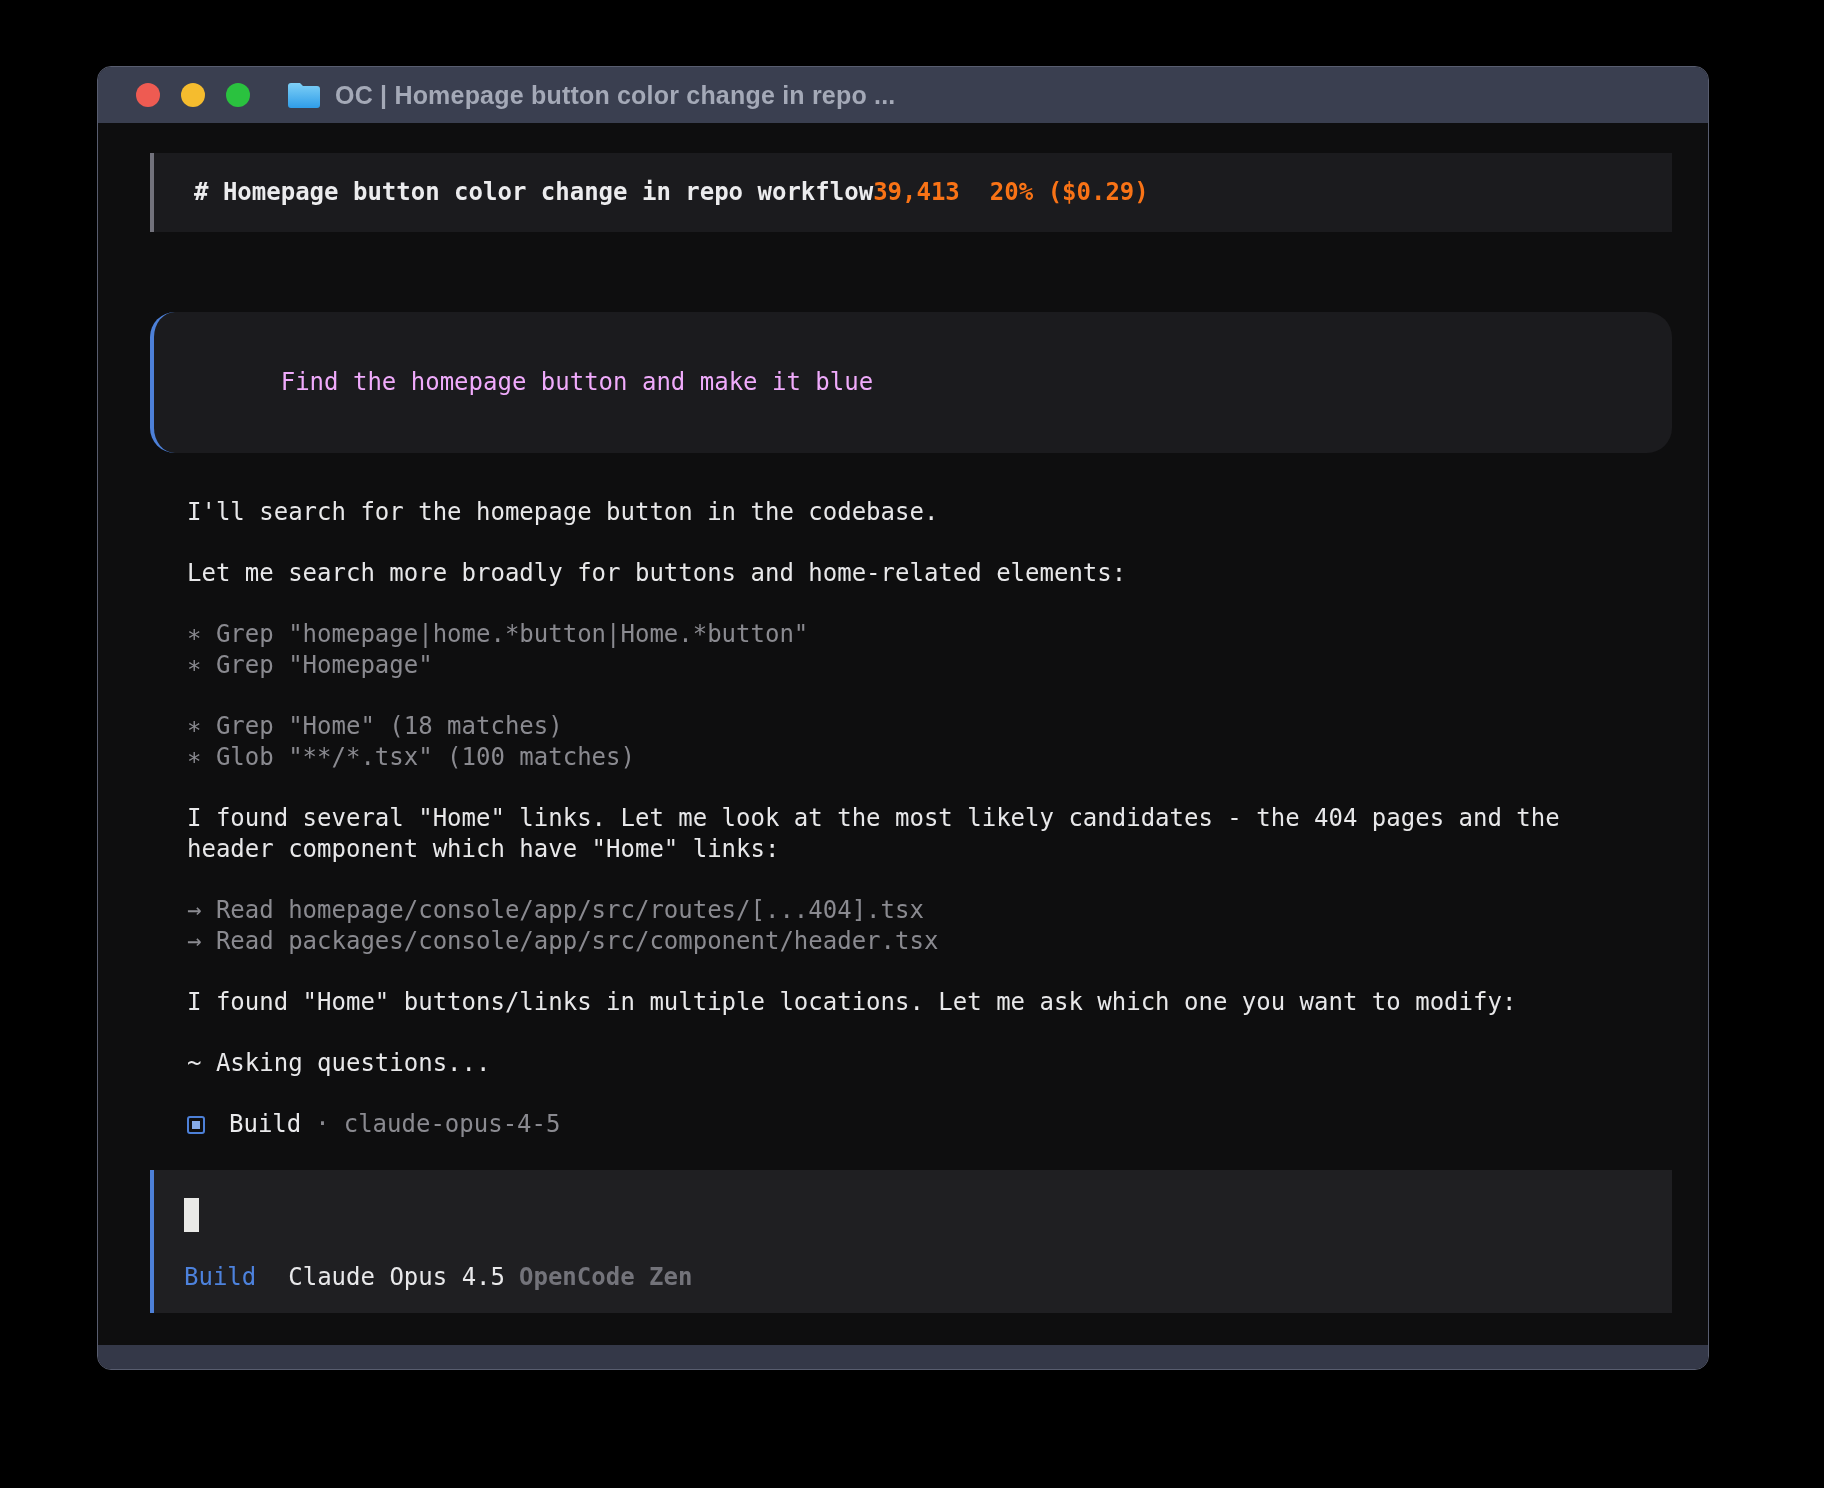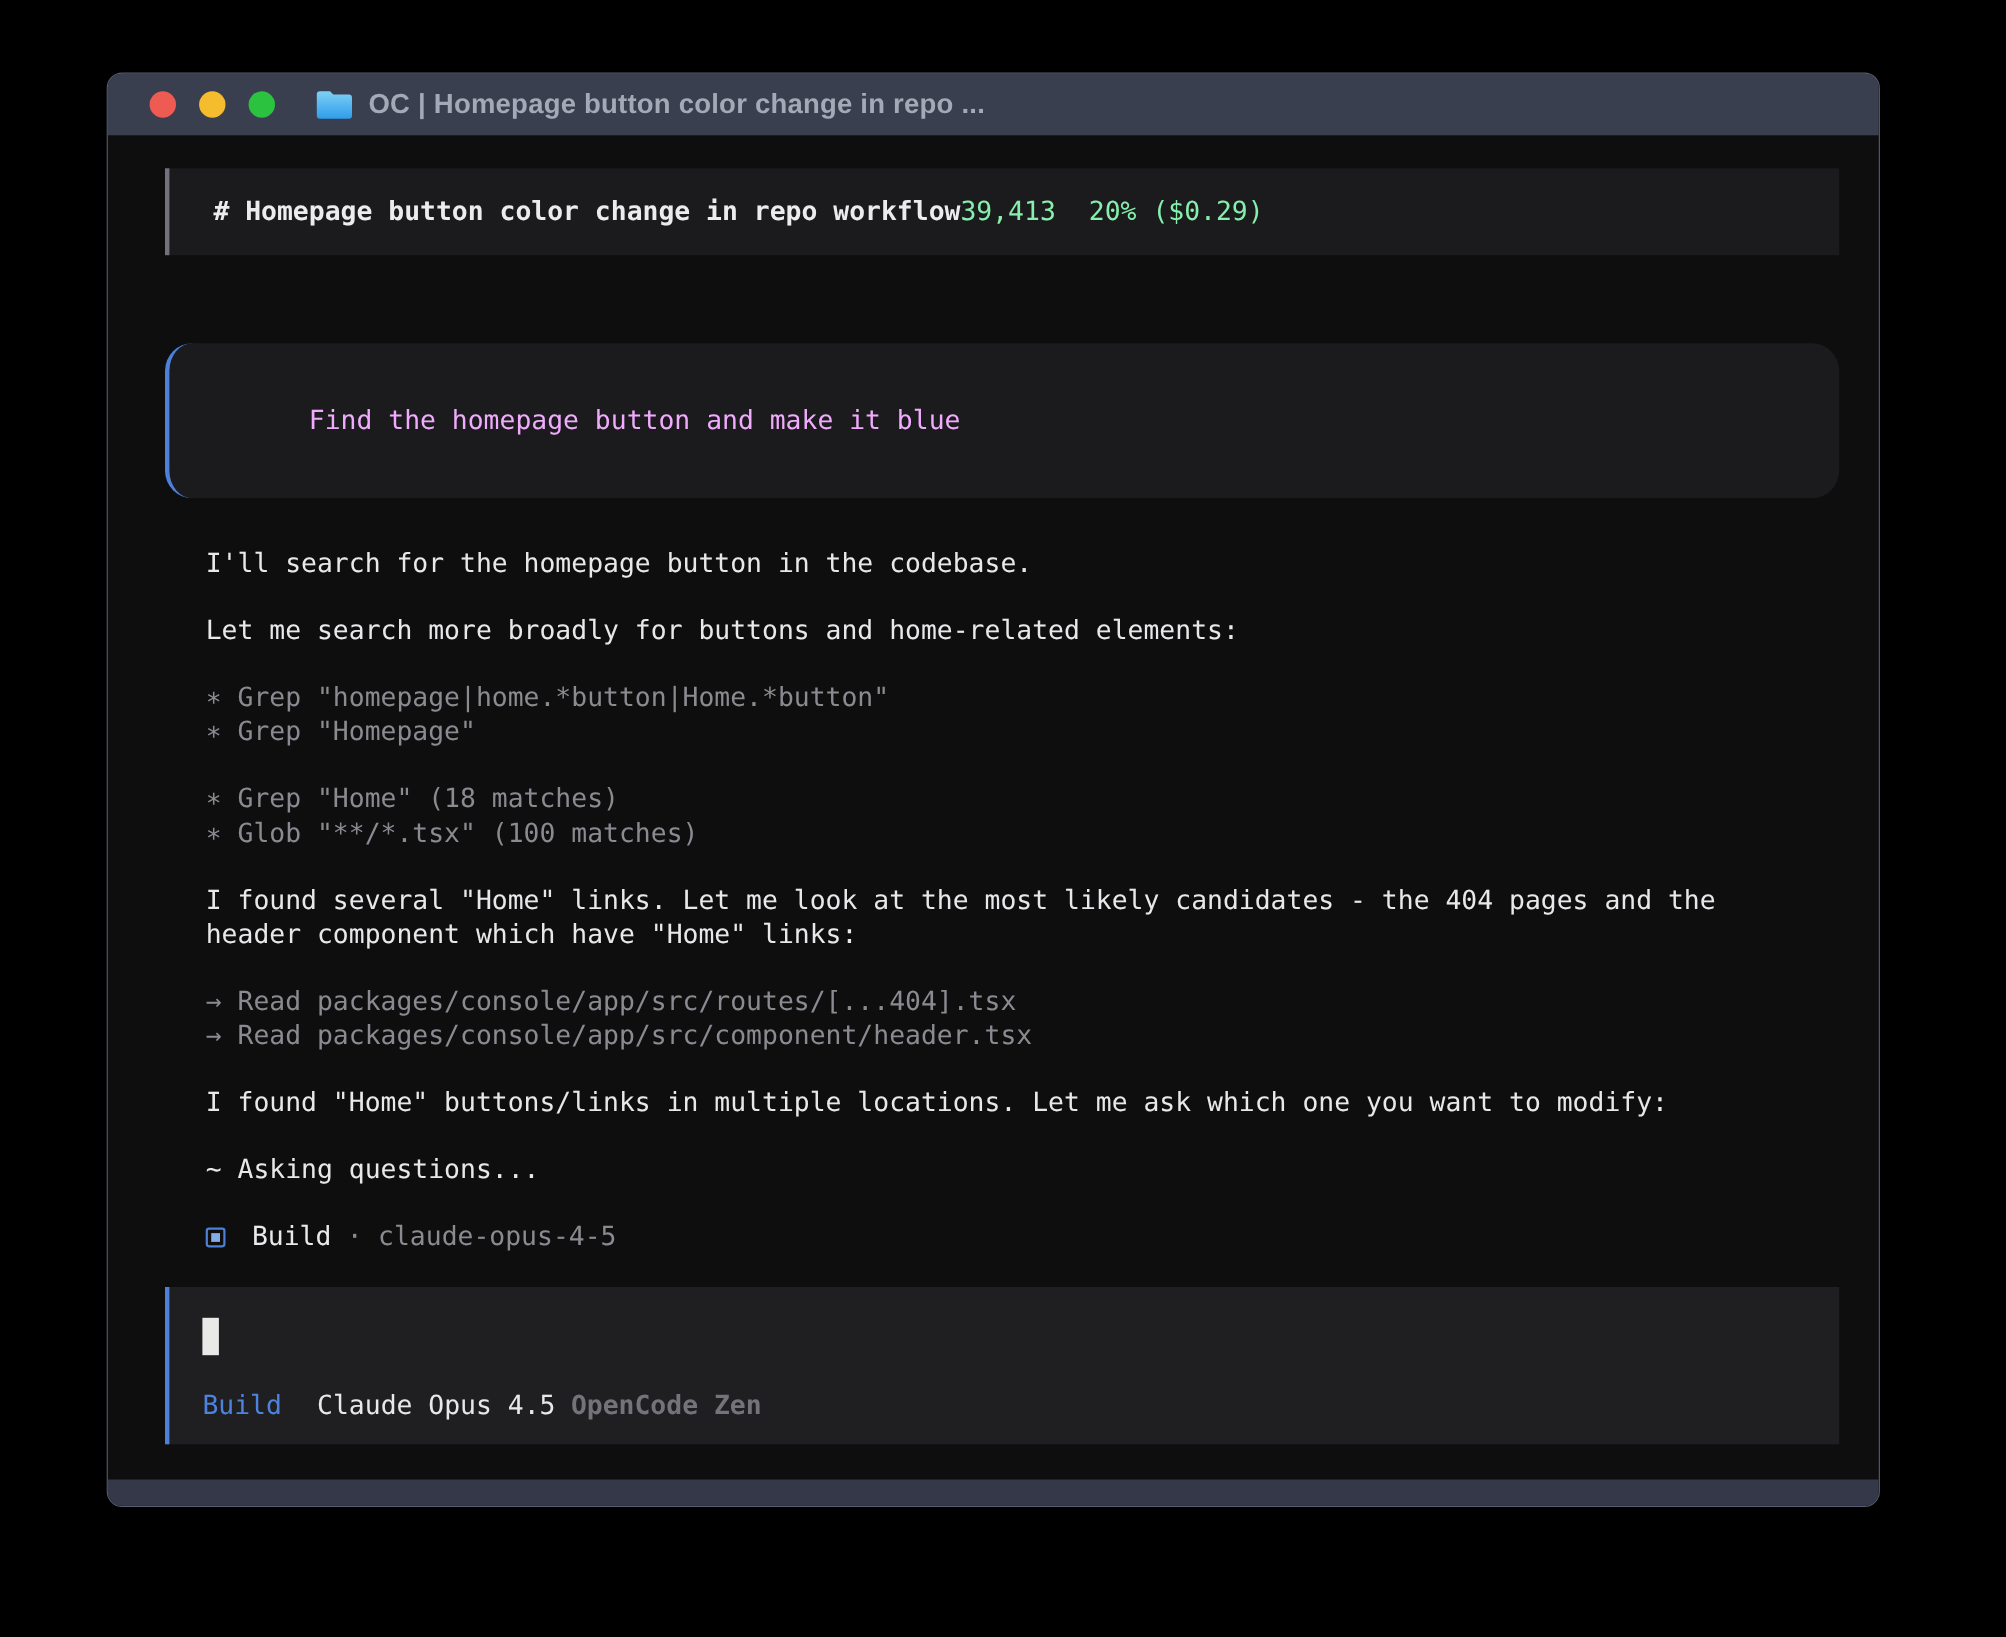--- a/index.html
+++ b/index.html
@@ -34,21 +34,21 @@
     font-size:24px; line-height:31px; color:#e8e8ea;
   }
   .block {
     background:#1b1b1e; margin:0 36px 0 52px; padding:24px 20px 24px 40px;
   }
   .header-block {
     margin-top:30px; border-left:4px solid #72727c;
     display:flex; align-items:center;
   }
   .hdr-title { font-weight:700; color:#ececee; white-space:pre; }
-  .hdr-stats { display:flex; gap:30px; color:#86efac; padding-right:20px; white-space:pre; }
+  .hdr-stats { display:flex; gap:30px; color:#f97316; padding-right:20px; white-space:pre;font-weight:bold; }
   .prompt-block {
     margin-top:80px; border-left:4px solid #4d80d8; color:#f0abfc; white-space:pre;border-radius:25px;
   }
   .transcript { margin:44px 36px 0 89px; }
   .para { margin-bottom:30px; }
   .para .line { white-space:pre; }
   .para.text .line { color:#e8e8ea; }
   .para.tool .line { color:#8a8a90; }
   .agent-row { display:flex; align-items:center; margin-bottom:30px; }
   .agent-icon {
@@ -122,21 +122,21 @@
         </div>
         <div class="para tool">
           <div class="line">∗ Grep "Home" (18 matches)</div>
           <div class="line">∗ Glob "**/*.tsx" (100 matches)</div>
         </div>
         <div class="para text">
           <div class="line">I found several "Home" links. Let me look at the most likely candidates - the 404 pages and the</div>
           <div class="line">header component which have "Home" links:</div>
         </div>
         <div class="para tool">
-          <div class="line">→ Read packages/console/app/src/routes/[...404].tsx</div>
+          <div class="line">→ Read homepage/console/app/src/routes/[...404].tsx</div>
           <div class="line">→ Read packages/console/app/src/component/header.tsx</div>
         </div>
         <div class="para text">
           <div class="line">I found "Home" buttons/links in multiple locations. Let me ask which one you want to modify:</div>
         </div>
         <div class="para text">
           <div class="line">~ Asking questions...</div>
         </div>
         <div class="agent-row">
           <span class="agent-icon">

